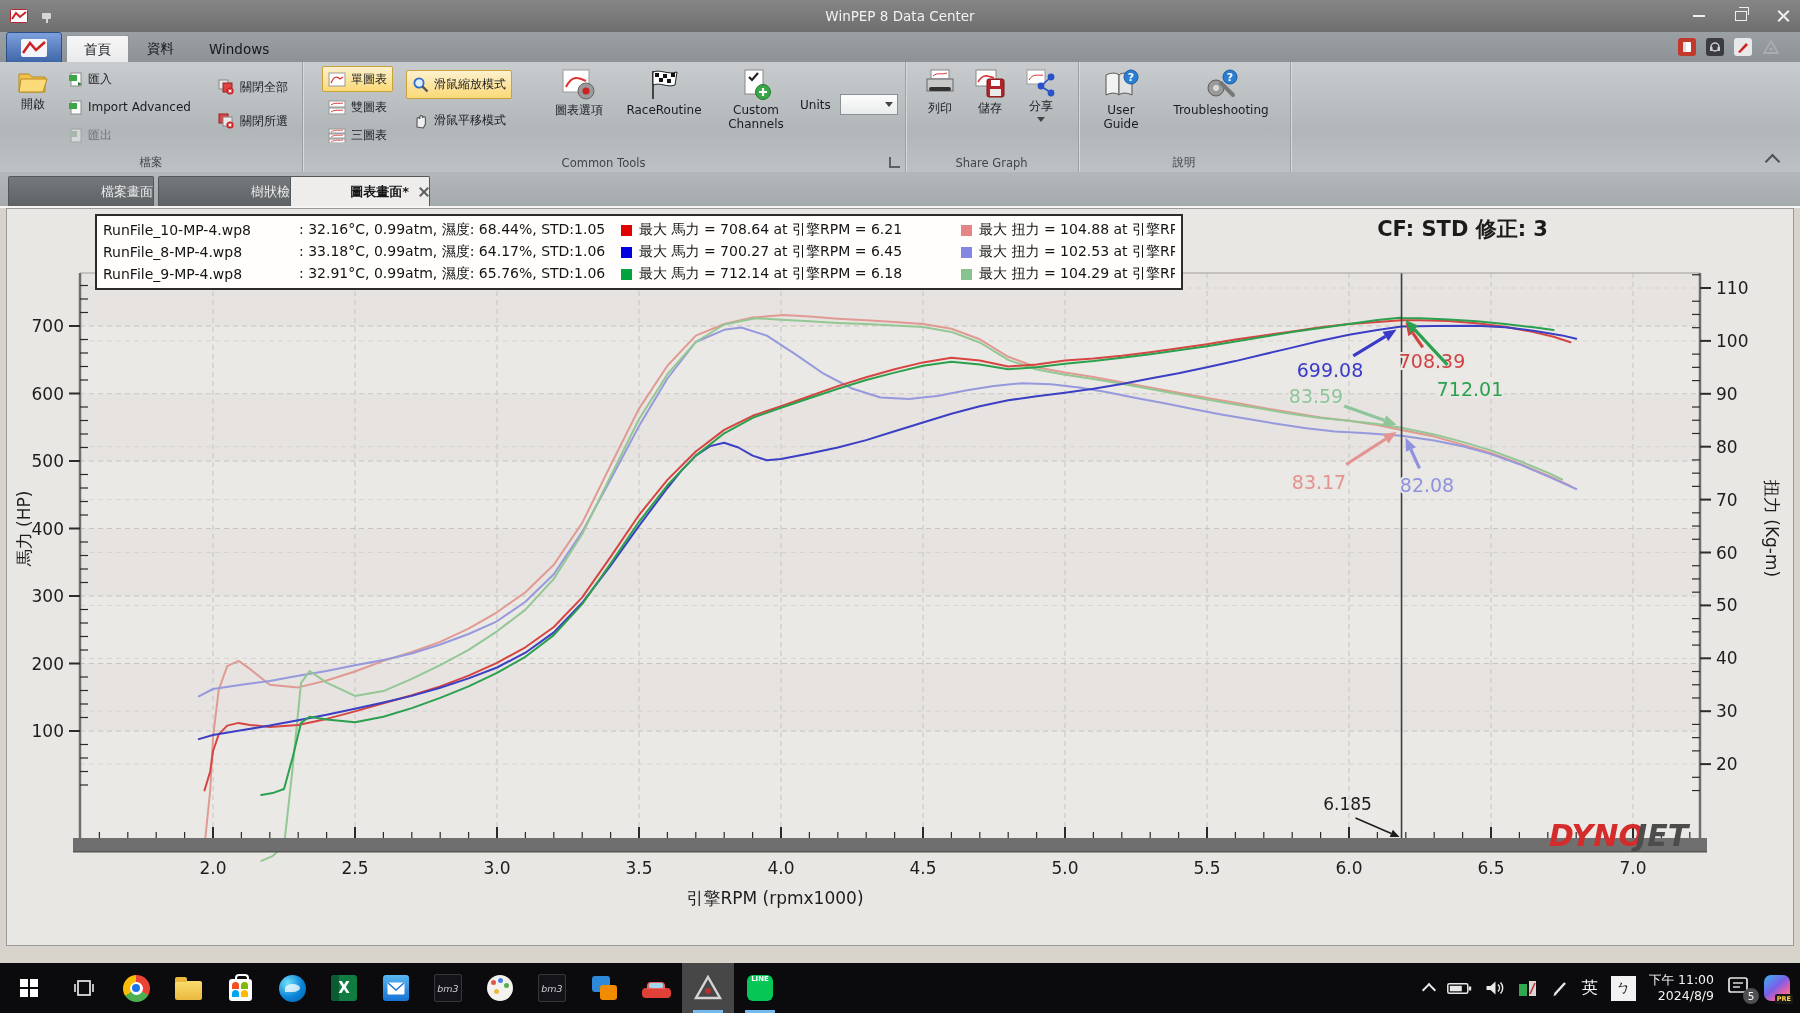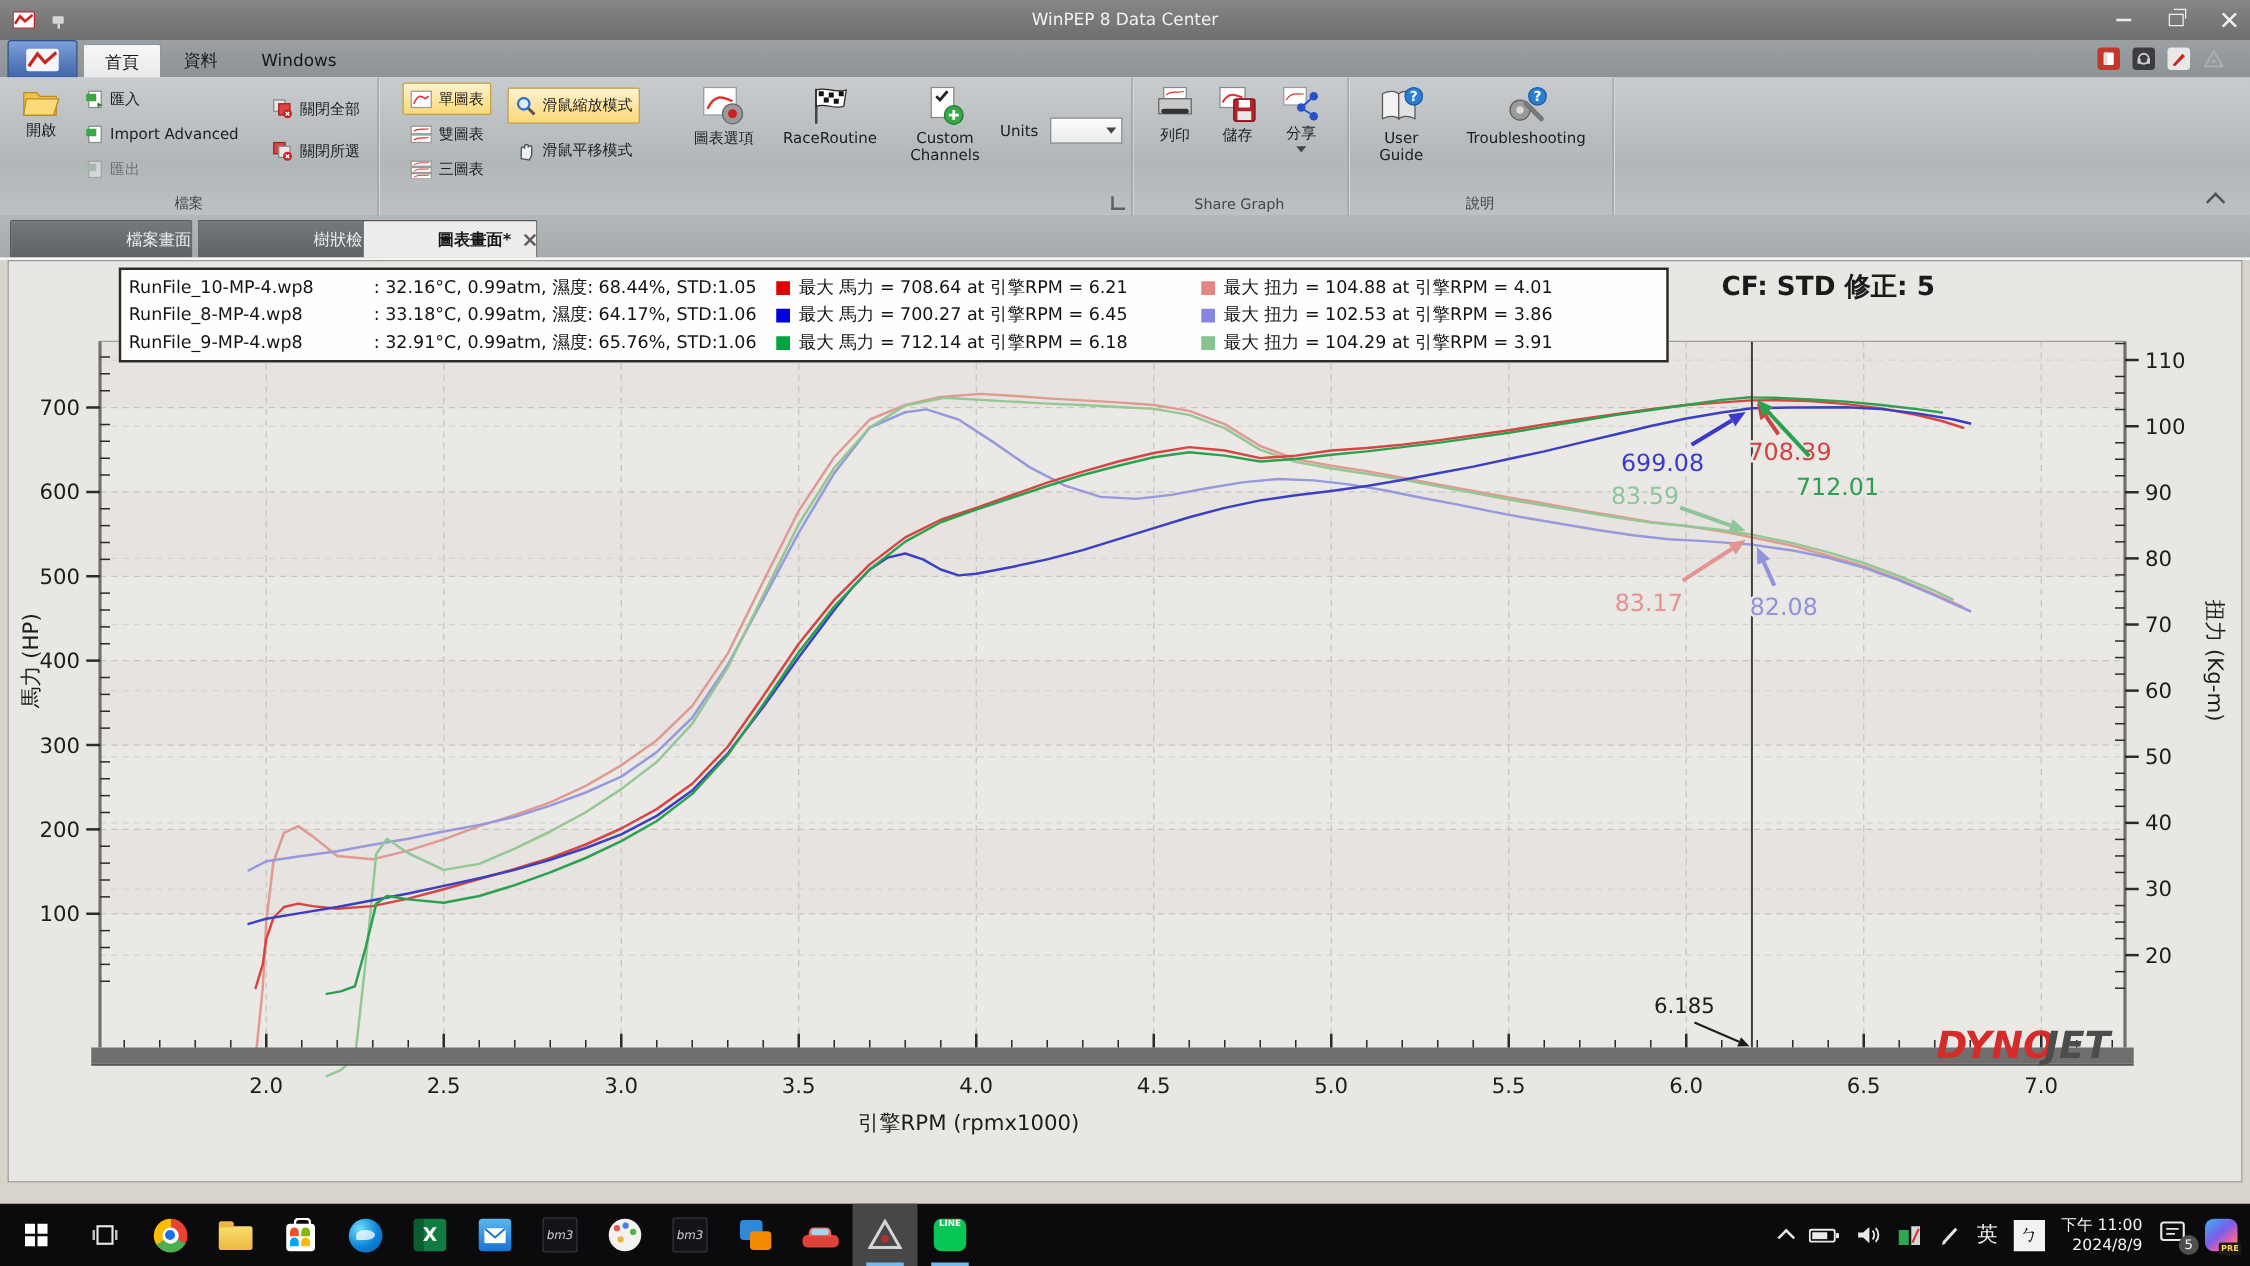--- a/index.html
+++ b/index.html
@@ -47,21 +47,21 @@
     font-size:13px;color:#eceeef;background:linear-gradient(#75797c,#5e6265);border:1px solid #54585b;border-bottom:none;border-radius:2px 2px 0 0;box-sizing:border-box}
   .dtab.active{background:#efedeb;color:#141617;font-weight:600}
   .dtab-x{position:relative;width:10px;height:10px;display:inline-block}
   .dtab-x::before,.dtab-x::after{content:"";position:absolute;left:-1px;top:4px;width:12px;height:2px;background:#5f5f5f}
   .dtab-x::before{transform:rotate(45deg)}.dtab-x::after{transform:rotate(-45deg)}
   .strip{position:absolute;left:0;top:206px;right:0;height:2px;background:#f6f5f3}
   
   .panel{position:absolute;left:6px;right:6px;top:208px;height:738px;background:#e9e7e4;border:1px solid #99999a;box-sizing:border-box}
   #chart-svg{position:absolute;left:0;top:208px;width:1800px;height:738px}
   #chart-svg text{font-family:"DejaVu Sans","Liberation Sans",sans-serif}
-  .legend{position:absolute;left:95px;top:214px;width:1240px;background:#fffefd;border:2px solid #2c2c2c;padding:3px 6px;z-index:6;box-sizing:border-box}
+  .legend{position:absolute;left:95px;top:214px;width:1088px;background:#fffefd;border:2px solid #2c2c2c;padding:3px 6px;z-index:6;box-sizing:border-box}
   .lrow{display:flex;align-items:center;height:22px;font-size:14px;color:#141414;white-space:nowrap}
   .lfile{width:196px;overflow:hidden}.lcond{width:320px;overflow:hidden}
   .lsw{width:11px;height:11px;margin:0 7px 0 2px;flex:none}
   .ltxt1{width:320px;overflow:hidden}.ltxt2{flex:1;overflow:hidden}
   .cf{position:absolute;top:215px;left:1200px;width:348px;text-align:right;font-size:21px;font-weight:600;color:#1b1b1b;z-index:6}
   
   .taskbar{position:absolute;left:0;bottom:0;right:0;height:50px;background:#0b0b0d;display:flex;align-items:stretch;color:#eee}
   .tb-item{width:52px;display:flex;align-items:center;justify-content:center;position:relative;flex:none}
   .tb-item.start{width:58px}
   .tsearch{width:338px;flex:none;background:#f5f5f5;border:1px solid #6f6f6f;display:flex;align-items:center;gap:10px;padding-left:13px;box-sizing:border-box}
@@ -290,20 +290,21 @@
         <circle cx="23" cy="23" r="7.5" fill="#3aa648" stroke="#1f7a2e"></circle>
           <path d="M23 19 v8 M19 23 h8" stroke="#fff" stroke-width="2.2"></path>
         </svg>
       <span>Custom Channels</span>
     </div>
     <span style="position:absolute;left:498px;top:36px;font-size:12px;color:#1b1e20">Units</span>
     <span class="units-box" style="position:absolute;left:538px;top:32px">
         <i class="caret-down"></i>
       </span>
     <div class="dlg"></div>
+    <div class="glabel">Common Tools</div>
   </div>
 
   <div class="rgroup" style="left:905px;width:173px">
     <div class="rb-big" style="left:10px;width:50px">
       <svg width="32" height="30" viewBox="0 0 32 30">
         <rect x="7" y="1" width="18" height="9" fill="#fff" stroke="#888"></rect>
           <path d="M9 7 C13 3 18 6 23 4" stroke="#d33" fill="none"></path>
         <rect x="3" y="10" width="26" height="12" fill="#c9c9c9" stroke="#666"></rect>
           <rect x="5" y="18" width="22" height="4" rx="2" fill="#333"></rect>
         </svg>
@@ -639,21 +640,21 @@
   </div>
   <div class="lrow">
     <span class="lfile">RunFile_9-MP-4.wp8</span>
     <span class="lcond">: 32.91°C, 0.99atm, 濕度: 65.76%, STD:1.06</span>
     <span class="lsw" style="background-color: rgb(0, 163, 61);"></span>
     <span class="ltxt1">最大 馬力 = 712.14 at 引擎RPM = 6.18</span>
     <span class="lsw" style="background-color: rgb(133, 196, 143);"></span>
     <span class="ltxt2">最大 扭力 = 104.29 at 引擎RPM = 3.91</span>
   </div>
 </div>
-<div class="cf">CF: STD 修正: 5</div>
+<div class="cf">CF: STD 修正: 3</div>
 
 <div class="taskbar">
   <div class="tb-item start">
     <span class="startgrid">
         <i></i>
         <i></i>
         <i></i>
         <i></i>
       </span>
   </div>

